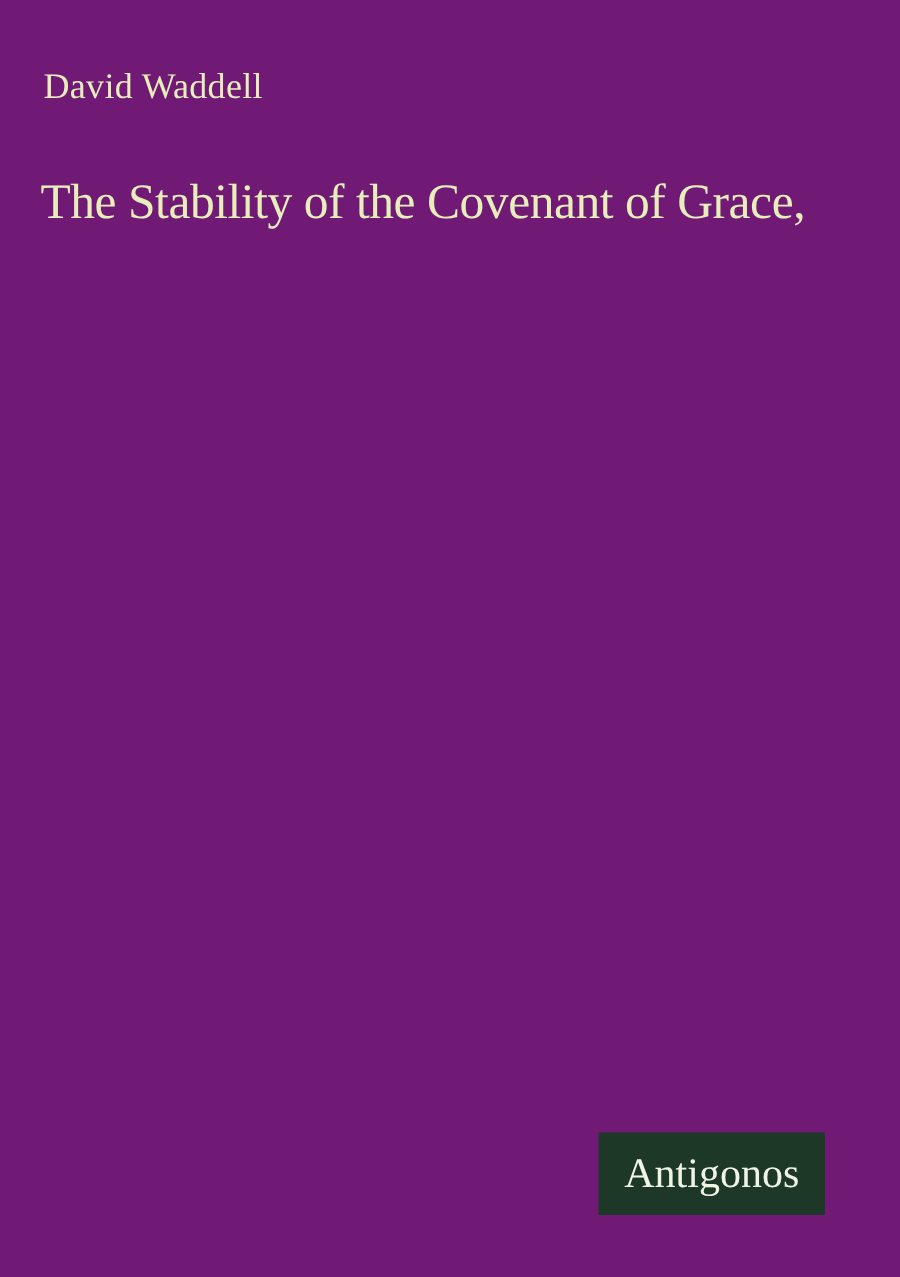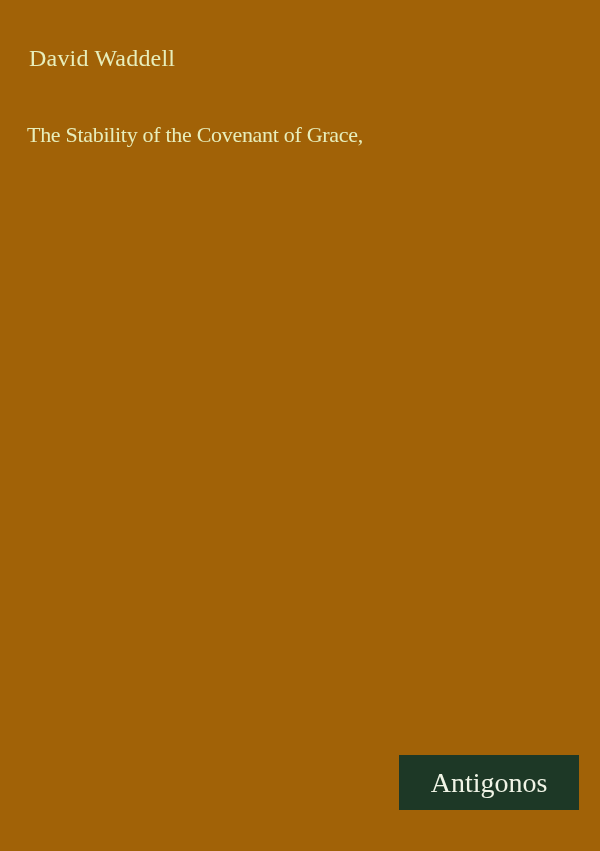--- a/index.html
+++ b/index.html
@@ -11,51 +11,51 @@
       width: 600px;
       height: 851px;
       background: #3e6a50;
       font-family: "Liberation Serif", "DejaVu Serif", serif;
       overflow: hidden;
     }
     .cover {
       position: relative;
       width: 600px;
       height: 851px;
-      background: #a16207;
+      background: #701a75;
     }
     .author {
       position: absolute;
       left: 29px;
       top: 44px;
       font-size: 24px;
       line-height: 1.2;
       letter-spacing: 0.2px;
       color: #e7eebb;
       white-space: nowrap;
     }
     .title {
       position: absolute;
       left: 27px;
       top: 113px;
       width: 565px;
-      font-size: 22px;
+      font-size: 33px;
       line-height: 44px;
       letter-spacing: -0.3px;
       color: #e7eebb;
     }
     .title-line {
       display: block;
       white-space: nowrap;
     }
     .publisher-box {
       position: absolute;
       left: 399px;
       top: 755px;
-      width: 180px;
+      width: 151px;
       height: 55px;
       background: #1d3826;
       display: flex;
       align-items: center;
       justify-content: center;
     }
     .publisher-name {
       font-size: 28px;
       line-height: 1;
       color: #f0f4e6;

